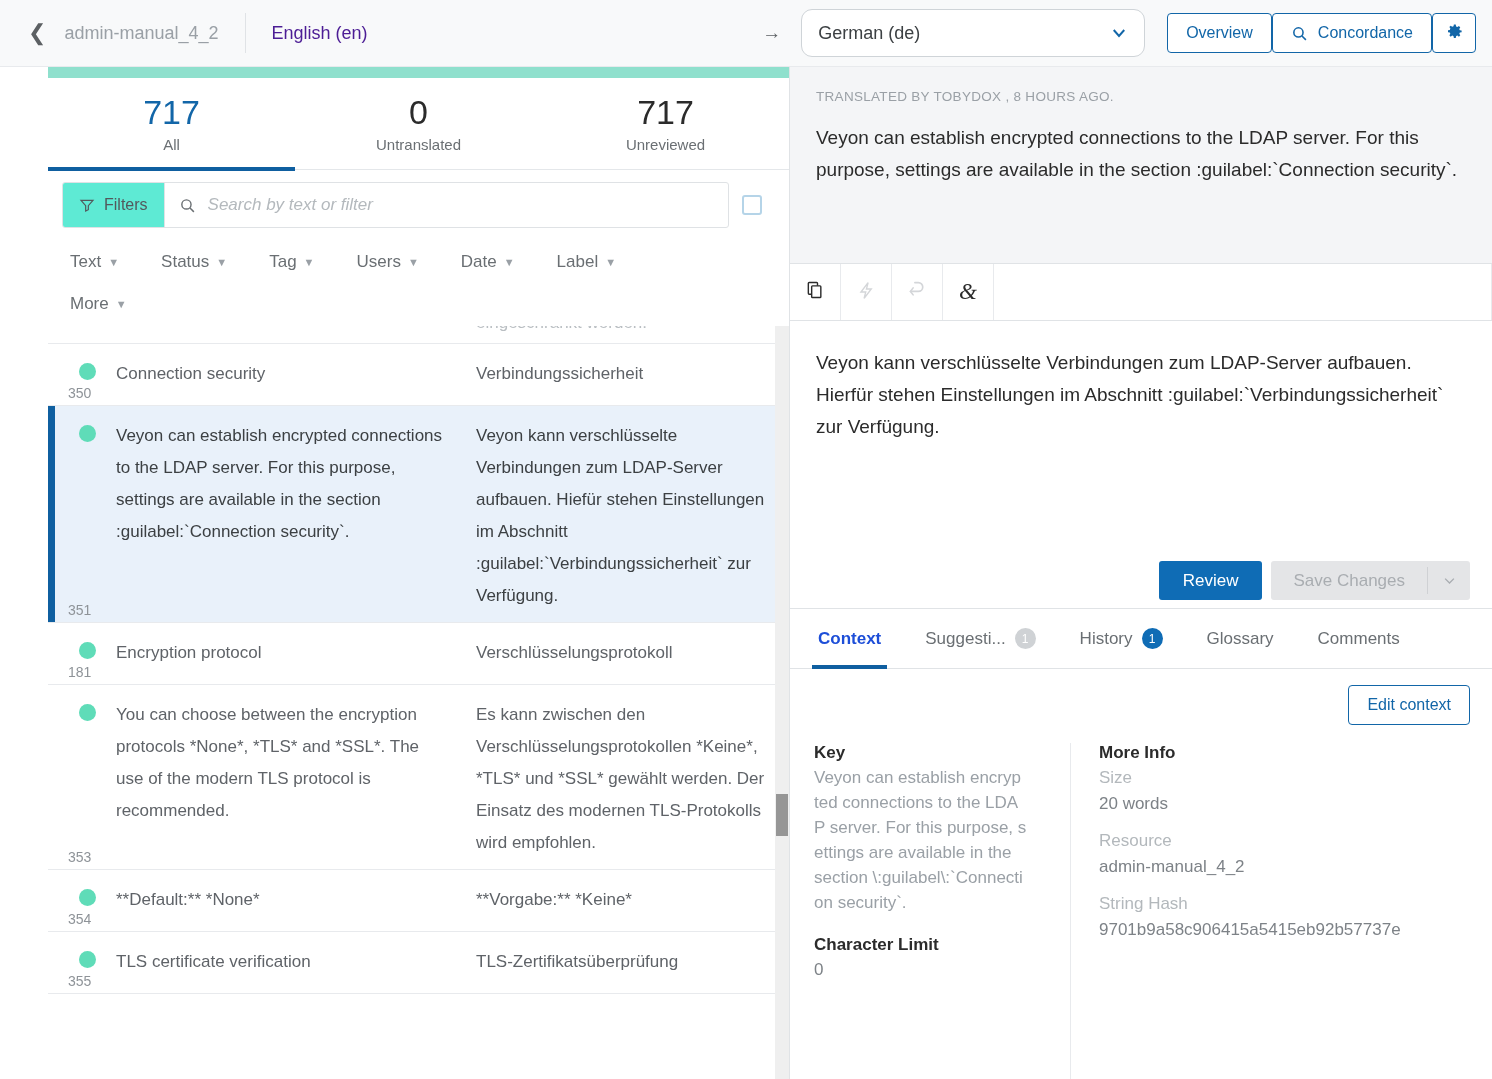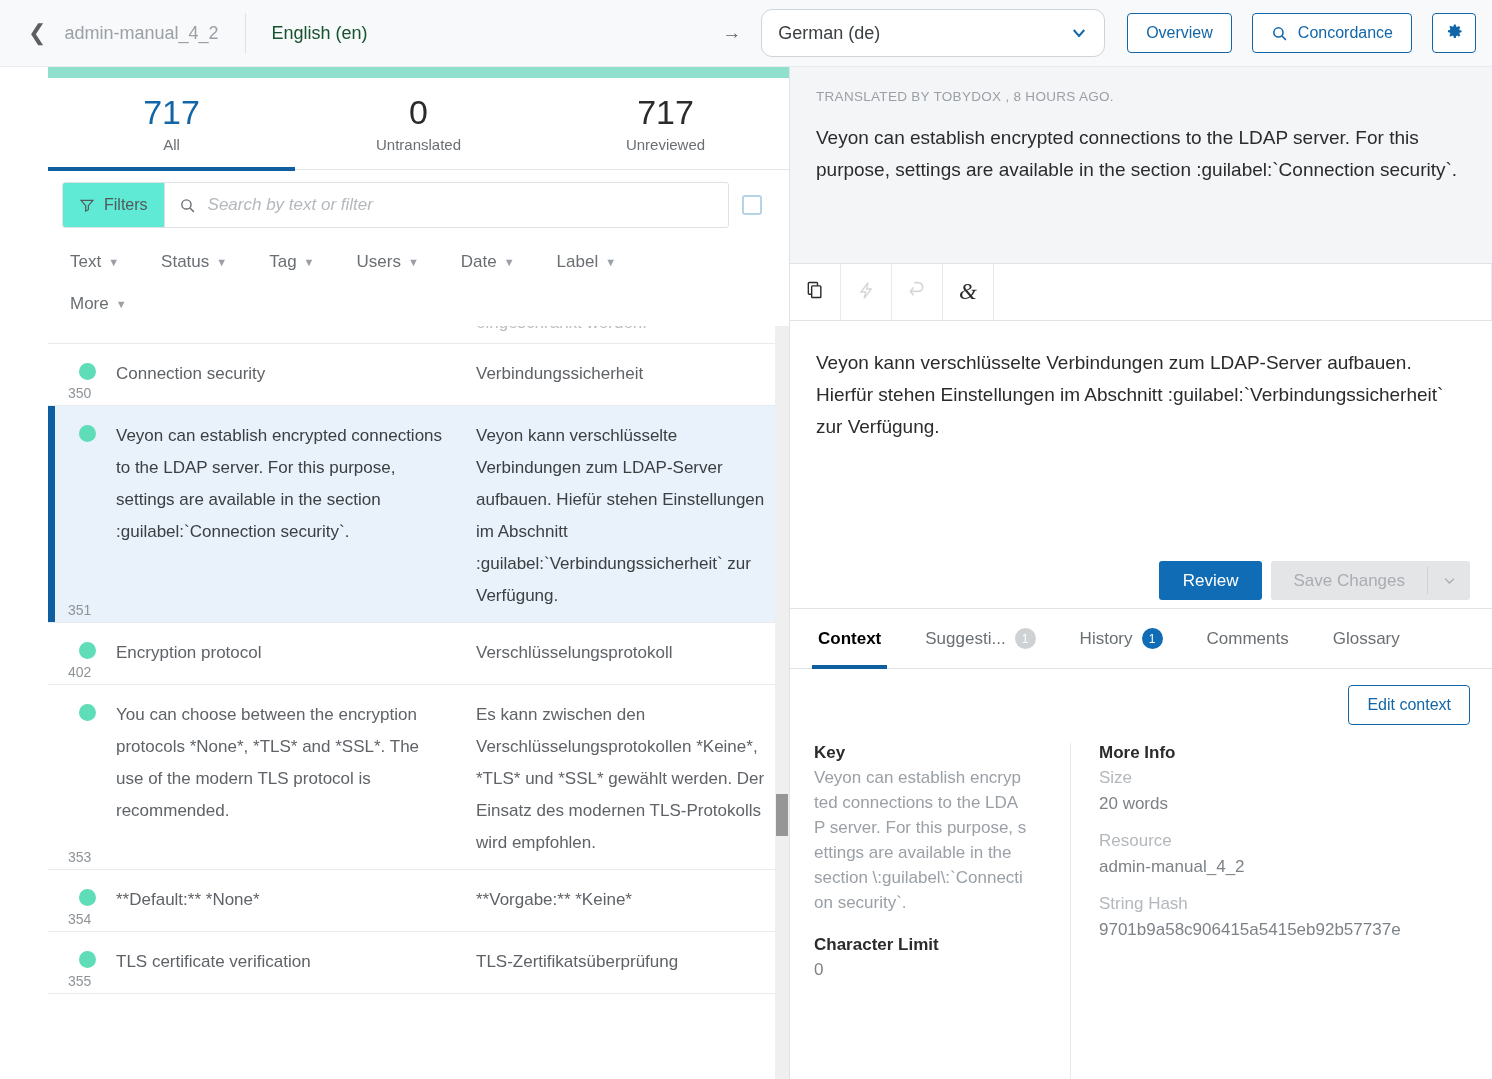--- a/index.html
+++ b/index.html
@@ -21,31 +21,31 @@
     border-bottom: 1px solid #e8eaed;
   }
   .back-chevron {
     font-size: 22px; color: #5c6063; margin-right: 18px;
     line-height: 1; cursor: pointer; font-weight: 300;
   }
   .doc-name {
     font-size: 18px; color: #9aa0a6; white-space: nowrap;
   }
   .vdiv { width: 1px; height: 40px; background: #e0e3e6; margin: 0 26px; }
-  .src-lang { font-size: 18px; color: #14532d; }
+  .src-lang { font-size: 18px; color: #4c1d95; }
   .arrow-ico { font-size: 19px; color: #5c6063; margin: 0 20px 0 auto; }
   .lang-select {
     width: 344px; height: 48px;
     border: 1px solid #cfd4d8; border-radius: 11px; background: #ffffff;
     display: flex; align-items: center; justify-content: space-between;
     padding: 0 16px; cursor: pointer;
   }
   .lang-select .val { font-size: 18px; color: #3c4043; }
   .chev-big { width: 18px; height: 18px; }
-  .topbtns { display: flex; align-items: flex-end; margin-left: 22px; gap: 20px; }
+  .topbtns { display: flex; align-items: flex-end; margin-left: 22px; gap: 0; }
   .btn-outline {
     height: 40px; border: 1px solid #1266a8; border-radius: 4px;
     background: #ffffff; color: #1266a8; font-size: 16px;
     display: flex; align-items: center; justify-content: center;
     padding: 0 18px; cursor: pointer; font-family: inherit;
     white-space: nowrap;
   }
   .btn-outline .ico { margin-right: 10px; display: flex; }
   .btn-icon-only { width: 44px; padding: 0; }
 
@@ -189,21 +189,21 @@
   .split-disabled .main { padding: 0 22px; display: flex; align-items: center; font-size: 17px; }
   .split-disabled .sep { width: 1px; background: #cfd1d4; margin: 6px 0; }
   .split-disabled .caret { width: 42px; display: flex; align-items: center; justify-content: center; }
 
   
   .btabs { display: flex; align-items: stretch; height: 60px; border-bottom: 1px solid #e0e3e6; padding-left: 6px;}
   .btab {
     display: flex; align-items: center; gap: 9px; padding: 0 22px;
     font-size: 17px; color: #6a6f73; cursor: pointer; position: relative;
   }
-  .btab.active { color: #000000; font-weight: bold; }
+  .btab.active { color: #1d4ed8; font-weight: bold; }
   .btab.active::after {
     content: ""; position: absolute; left: 16px; right: 16px; bottom: -1px; height: 4px; background: #0f5fa0;
   }
   .badge {
     min-width: 21px; height: 21px; border-radius: 11px; background: #cfd2d5; color: #fff;
     font-size: 12px; display: flex; align-items: center; justify-content: center;
     padding: 0 5px; font-weight: normal;
   }
   .badge.blue { background: #0f6cb5; }
 
@@ -362,21 +362,21 @@
           <div class="src">Veyon can establish encrypted connections to the LDAP server. For this purpose, settings are available in the section :guilabel:`Connection security`.</div>
           <div class="tgt">Veyon kann verschlüsselte Verbindungen zum LDAP-Server aufbauen. Hiefür stehen Einstellungen im Abschnitt :guilabel:`Verbindungssicherheit` zur Verfügung.</div>
           <div class="cbcol">
               <div class="cb"></div>
             </div>
         </div>
 
         <div class="seg">
           <div class="gutter">
             <div class="dot"></div>
-            <div class="idx">402</div>
+            <div class="idx">181</div>
           </div>
           <div class="src">Encryption protocol</div>
           <div class="tgt">Verschlüsselungsprotokoll</div>
           <div class="cbcol">
               <div class="cb"></div>
             </div>
         </div>
 
         <div class="seg">
           <div class="gutter">
@@ -479,24 +479,24 @@
         </div>
         <div class="btab">
           <span>Suggesti...</span>
           <span class="badge">1</span>
         </div>
         <div class="btab">
           <span>History</span>
           <span class="badge blue">1</span>
         </div>
         <div class="btab">
+          <span>Glossary</span>
+        </div>
+        <div class="btab">
           <span>Comments</span>
-        </div>
-        <div class="btab">
-          <span>Glossary</span>
         </div>
       </div>
 
       <div class="ctx-actions">
         <button class="btn-outline">Edit context</button>
       </div>
 
       <div class="ctx-body">
         <div class="ctx-col first">
           <div class="ctx-h">Key</div>

